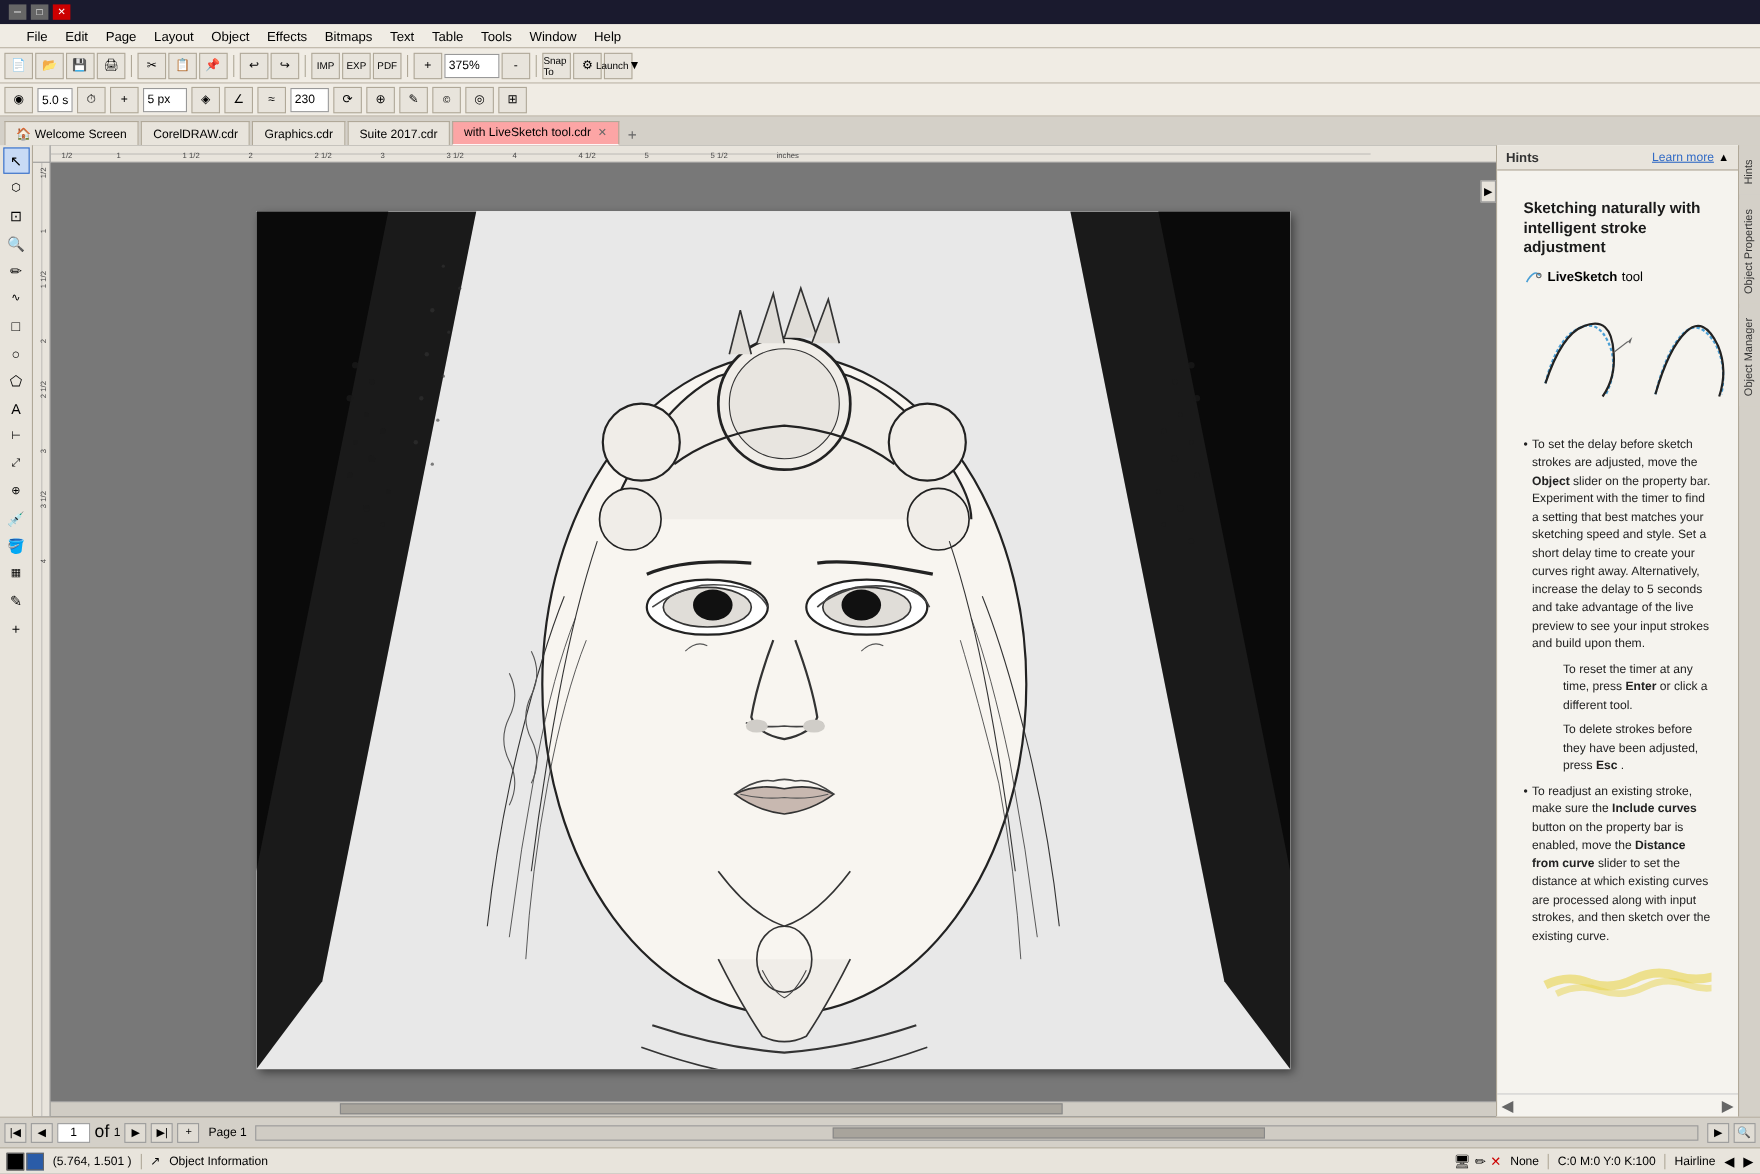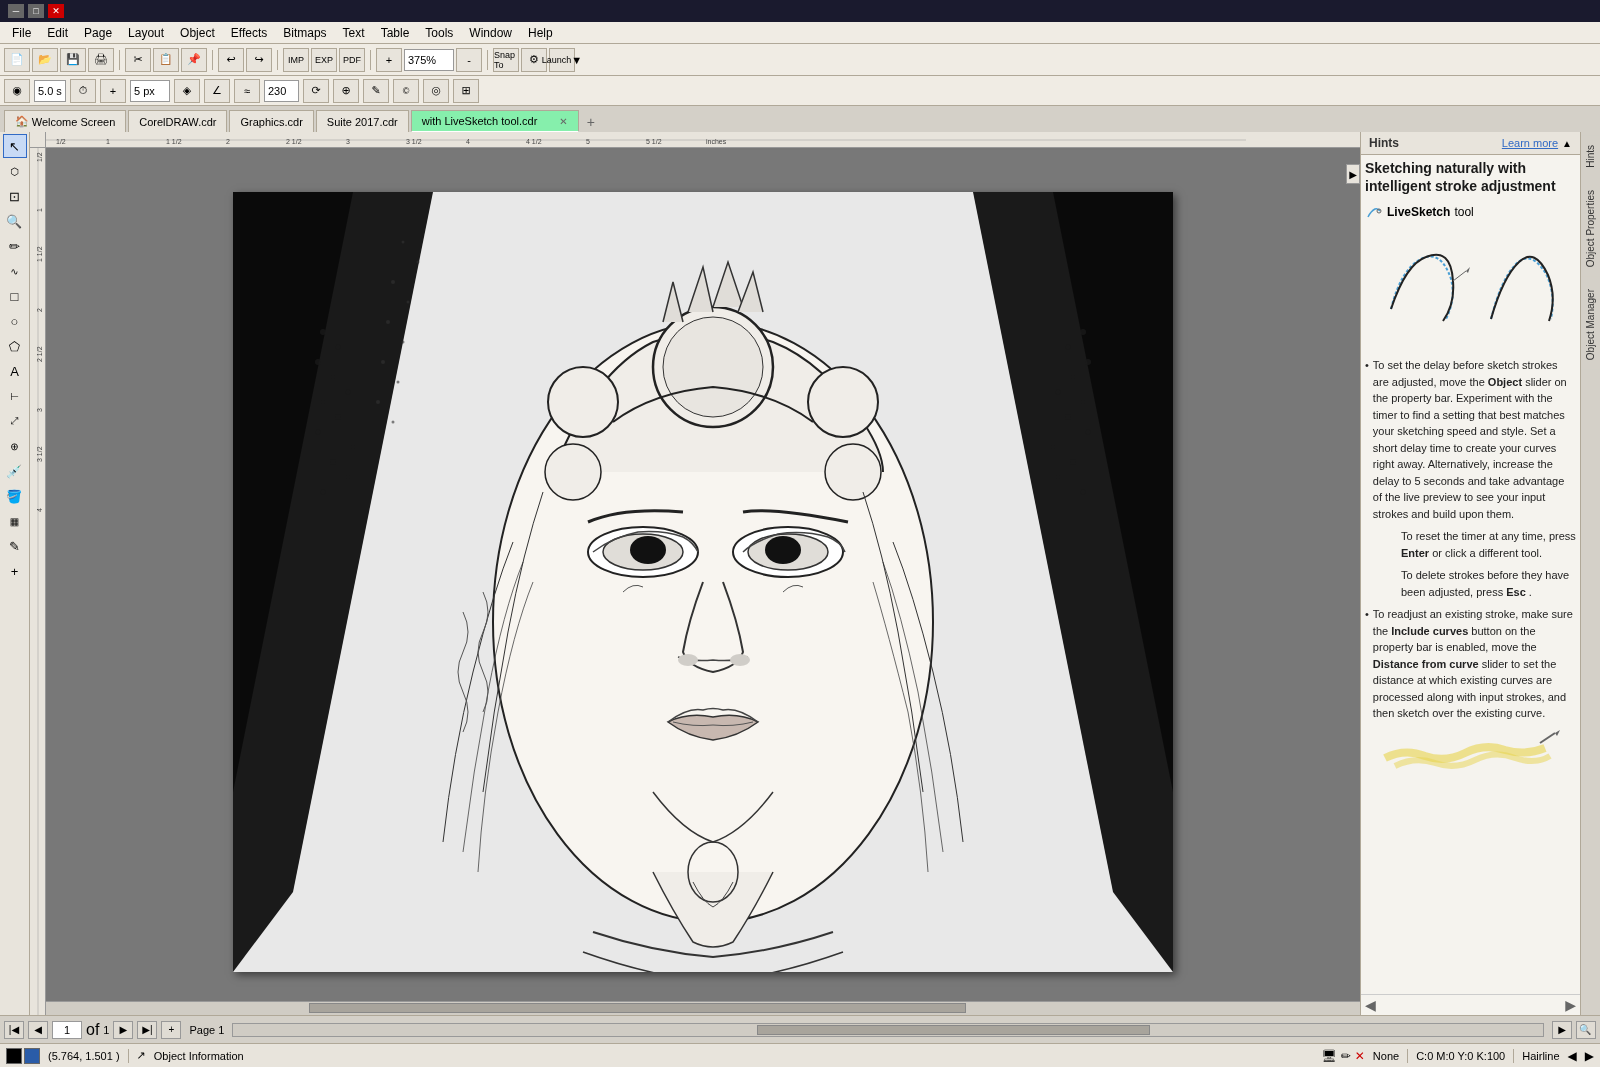--- a/index.html
+++ b/index.html
@@ -25,21 +25,21 @@
       font-size: 9px; color: #fff; cursor: pointer;
     }
 
     
     #menu-bar {
       background: #f0ece4;
       height: 22px;
       display: flex;
       align-items: center;
       border-bottom: 1px solid #b0a898;
-      padding: 0 4px;
+      padding: 0 16px;
     }
     .menu-item {
       padding: 2px 8px;
       font-size: 12px;
       cursor: pointer;
       color: #000;
     }
 
     
     #toolbar1 {
@@ -89,24 +89,23 @@
       height: 22px;
       padding: 0 10px;
       background: #e8e4dc;
       border: 1px solid #b0a898;
       border-bottom: none;
       display: flex; align-items: center;
       font-size: 11px; cursor: pointer;
       margin-right: 2px;
     }
     .tab.active {
-      background: #86efac;
+      background: #fca5a5;
       border-bottom: 1px solid #fff;
       z-index: 1;
-      gap: 16px;
     }
     .tab-add {
       width: 20px; height: 20px;
       display: flex; align-items: center; justify-content: center;
       cursor: pointer; font-size: 14px; color: #666;
     }
 
     
     #main-area {
       display: flex;
@@ -197,21 +196,21 @@
       align-items: center;
       justify-content: space-between;
     }
     #hints-header .hints-title {
       font-weight: bold; font-size: 12px; color: #333;
     }
     #hints-header .learn-more {
       font-size: 11px; color: #316ac5; cursor: pointer; text-decoration: underline;
     }
     #hints-content {
-      padding: 4px;
+      padding: 24px;
       overflow-y: auto;
       flex: 1;
     }
     .hints-heading {
       font-size: 14px;
       font-weight: bold;
       color: #1a1a1a;
       margin-bottom: 8px;
       line-height: 1.3;
     }

